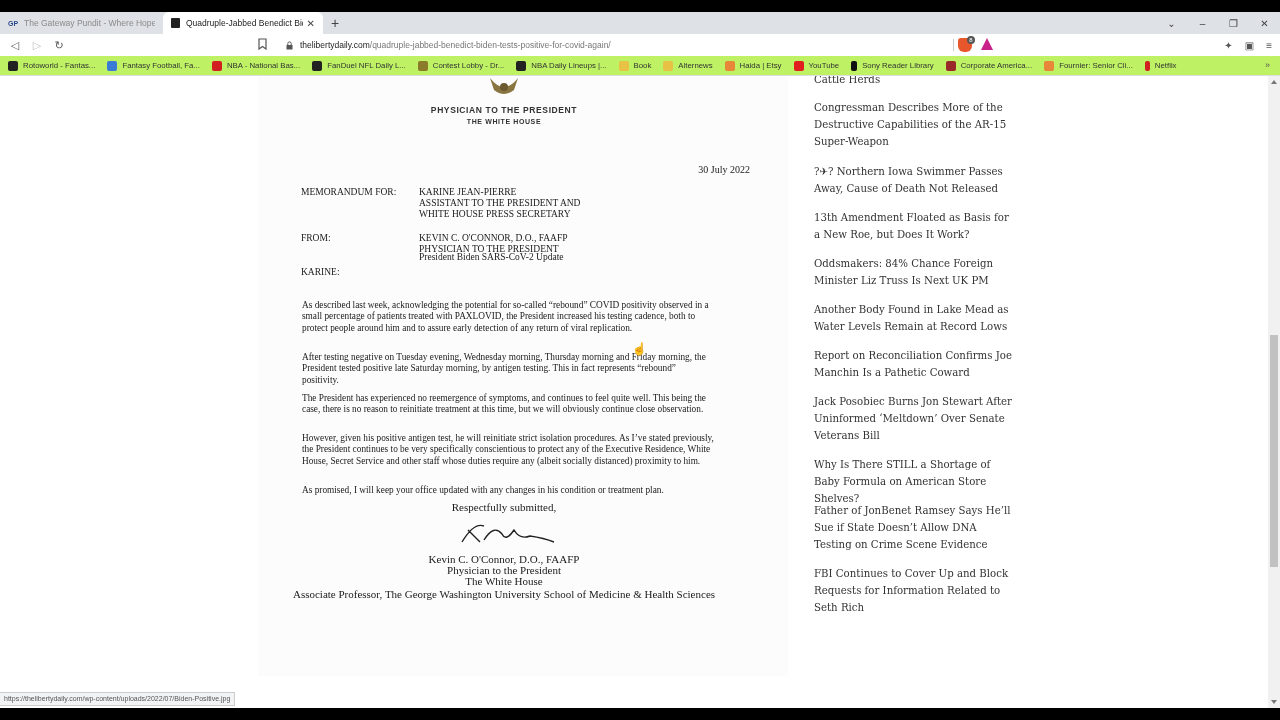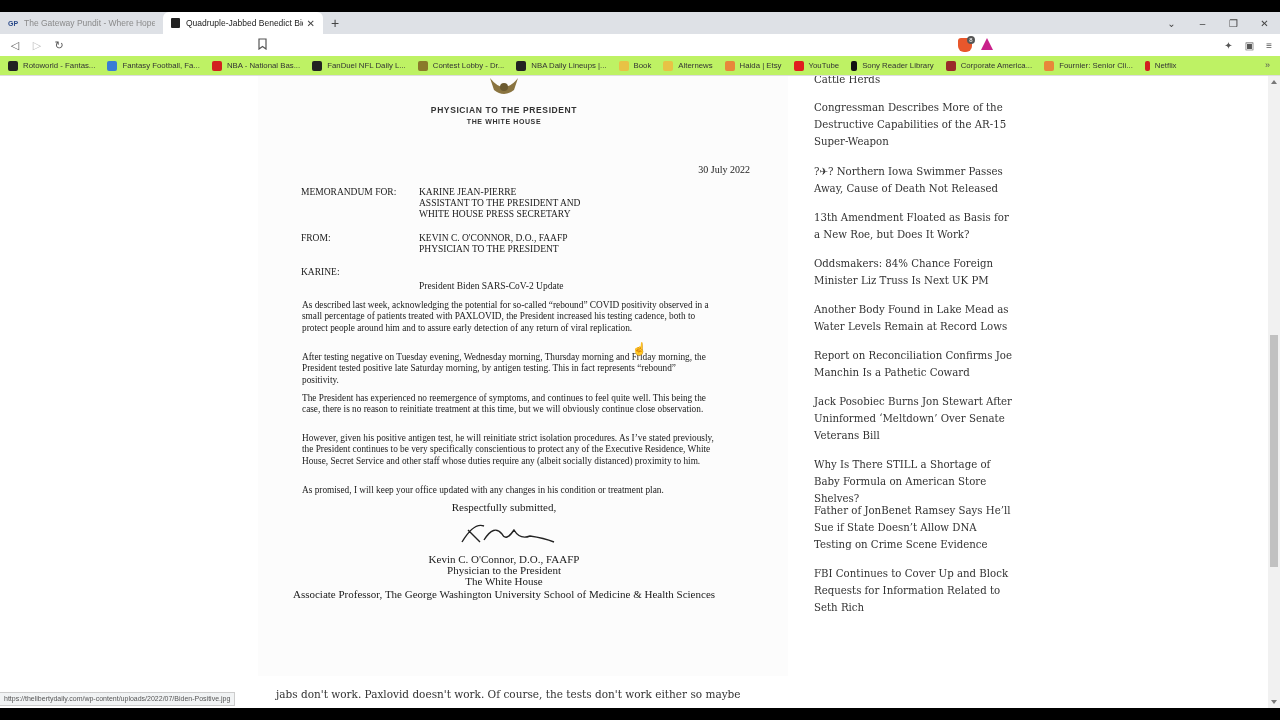--- a/index.html
+++ b/index.html
@@ -95,20 +95,31 @@
 
 <div class="navbar">
   <span class="navbtn" style="margin-left:4px">◁</span>
   <span class="navbtn disabled">▷</span>
   <span class="navbtn">↻</span>
   <span class="bookmark-page">
     <svg width="9" height="12" viewBox="0 0 9 12">
         <path d="M1 1h7v10l-3.5-2.5L1 11z" fill="none" stroke="#555" stroke-width="1.2"></path>
       </svg>
   </span>
+  <div class="urlbox">
+    <span class="lock">
+      <svg width="7" height="9" viewBox="0 0 7 9">
+          <rect x="0.5" y="4" width="6" height="4.5" fill="#555"></rect>
+          <path d="M1.8 4V2.6a1.7 1.7 0 0 1 3.4 0V4" fill="none" stroke="#555" stroke-width="1"></path>
+        </svg>
+    </span>
+    <span class="host">thelibertydaily.com</span>
+    <span class="path">/quadruple-jabbed-benedict-biden-tests-positive-for-covid-again/</span>
+    <span class="sep"></span>
+  </div>
   <span class="brave-icon"></span>
   <span class="brave-badge">8</span>
   <span class="rewards-icon"></span>
   <div class="right-icons">
     <span>✦</span>
     <span>▣</span>
     <span>≡</span>
   </div>
 </div>
 
@@ -190,42 +201,41 @@
         <div>WHITE HOUSE PRESS SECRETARY</div>
       </div>
 
       <div class="hdr-label" style="top:157px">FROM:</div>
       <div class="hdr-value" style="top:157px">
         <div>KEVIN C. O'CONNOR, D.O., FAAFP</div>
         <div>PHYSICIAN TO THE PRESIDENT</div>
       </div>
 
       <div class="hdr-label" style="top:191px">KARINE:</div>
-      <div class="hdr-value" style="top:205px">President Biden SARS-CoV-2 Update</div>
+      <div class="hdr-value" style="top:176px">President Biden SARS-CoV-2 Update</div>
 
       <div class="para" style="top:224px">As described last week, acknowledging the potential for so-called “rebound” COVID positivity observed in a small percentage of patients treated with PAXLOVID, the President increased his testing cadence, both to protect people around him and to assure early detection of any return of viral replication.</div>
       <div class="para" style="top:276px">After testing negative on Tuesday evening, Wednesday morning, Thursday morning and Friday morning, the President tested positive late Saturday morning, by antigen testing. This in fact represents “rebound” positivity.</div>
       <div class="para" style="top:317px">The President has experienced no reemergence of symptoms, and continues to feel quite well. This being the case, there is no reason to reinitiate treatment at this time, but we will obviously continue close observation.</div>
       <div class="para" style="top:357px">However, given his positive antigen test, he will reinitiate strict isolation procedures.  As I’ve stated previously, the President continues to be very specifically conscientious to protect any of the Executive Residence, White House, Secret Service and other staff whose duties require any (albeit socially distanced) proximity to him.</div>
       <div class="para" style="top:409px">As promised, I will keep your office updated with any changes in his condition or treatment plan.</div>
 
       <div class="signoff" style="top:426px">Respectfully submitted,</div>
       <svg class="signature" viewBox="0 0 110 30">
         <path d="M8 22 Q20 2 30 6 M14 10 L26 22 M30 20 Q40 4 48 14 Q52 22 60 10 Q66 20 76 16 Q90 18 100 22" fill="none" stroke="#222" stroke-width="1.4"></path>
       </svg>
       <div class="signoff" style="top:478px">Kevin C. O'Connor, D.O., FAAFP</div>
       <div class="signoff" style="top:489px">Physician to the President</div>
       <div class="signoff" style="top:500px">The White House</div>
       <div class="signoff" style="top:513px">Associate Professor, The George Washington University School of Medicine &amp; Health Sciences</div>
 
       <div class="cursor">☝</div>
     </div>
   </div>
 
-  <div class="continued">jabs don't work. Paxlovid doesn't work. Of course, the tests don't work either so maybe</div>
   <div class="status-url">https://thelibertydaily.com/wp-content/uploads/2022/07/Biden-Positive.jpg</div>
 
   <div class="sidebar">
     <div class="side-item" style="top:-4px">Cattle Herds</div>
     <div class="side-item" style="top:24px">Congressman Describes More of the Destructive Capabilities of the AR-15 Super-Weapon</div>
     <div class="side-item" style="top:88px">?✈? Northern Iowa Swimmer Passes Away, Cause of Death Not Released</div>
     <div class="side-item" style="top:134px">13th Amendment Floated as Basis for a New Roe, but Does It Work?</div>
     <div class="side-item" style="top:180px">Oddsmakers: 84% Chance Foreign Minister Liz Truss Is Next UK PM</div>
     <div class="side-item" style="top:226px">Another Body Found in Lake Mead as Water Levels Remain at Record Lows</div>
     <div class="side-item" style="top:272px">Report on Reconciliation Confirms Joe Manchin Is a Pathetic Coward</div>

